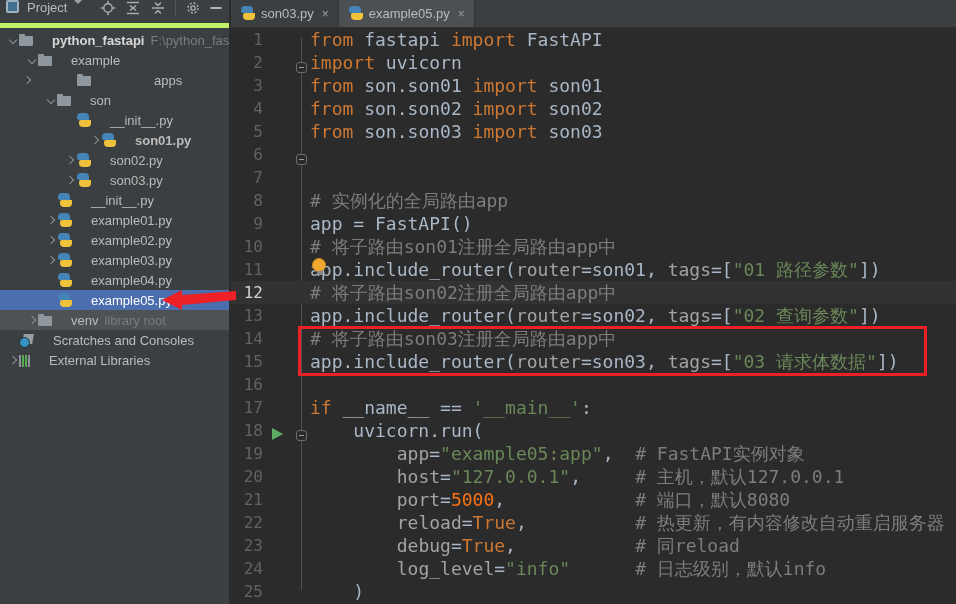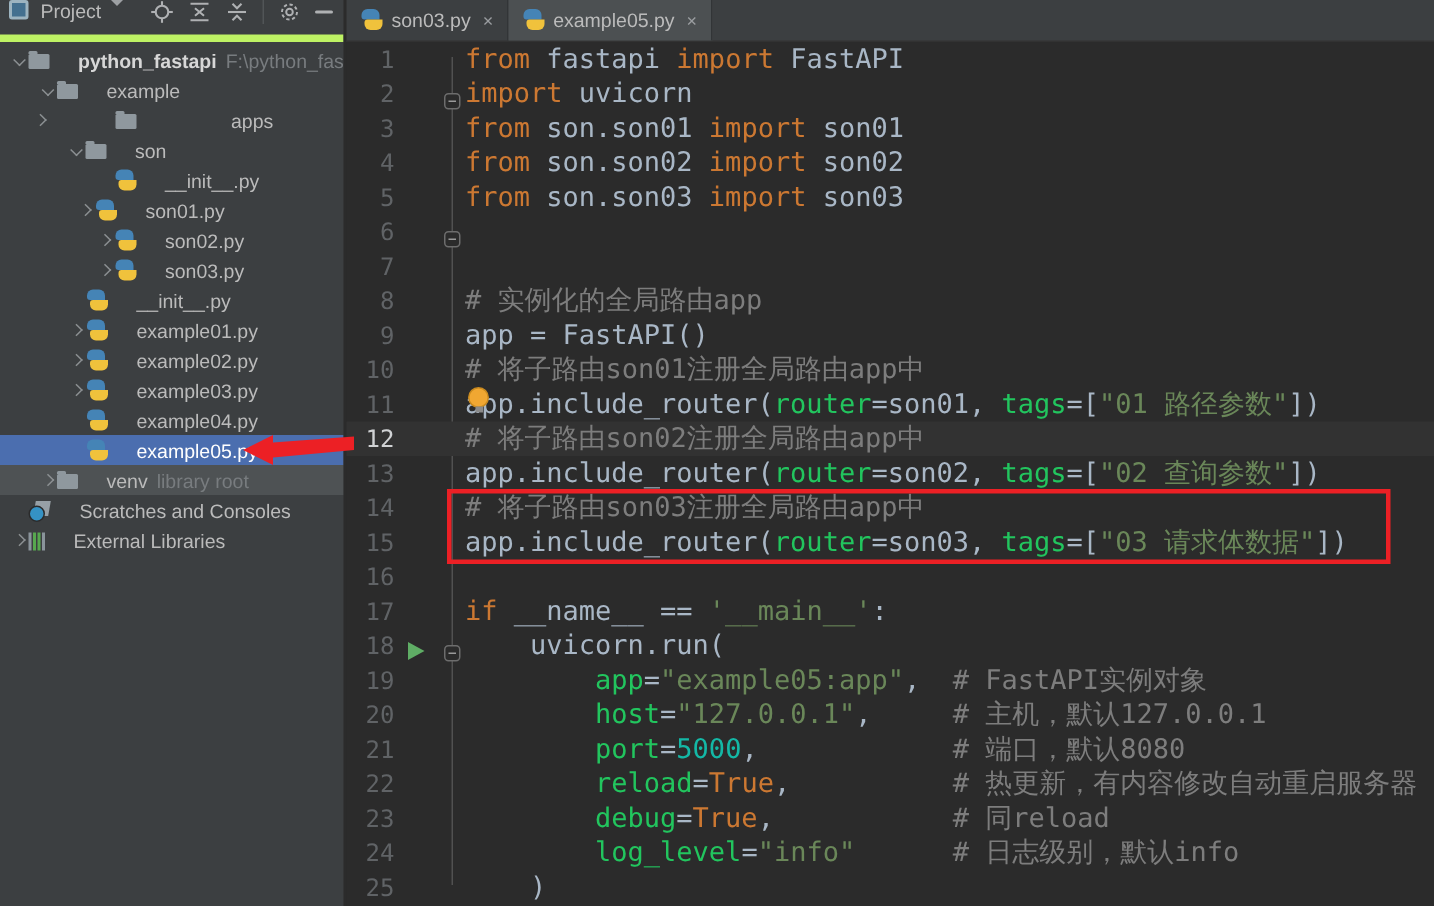--- a/index.html
+++ b/index.html
@@ -53,23 +53,23 @@
   .tab .close{color:#9a9da0;font-size:12px;margin-left:2px}
 
   .code{position:absolute;top:28px;left:0;right:0;bottom:0;font-family:"DejaVu Sans Mono","Liberation Mono",monospace;font-size:18px;line-height:23px}
   .cline{position:relative;height:23px;white-space:pre}
   .cline.caret{background:#323232}
   .ln{position:absolute;left:0;top:0;width:32px;text-align:right;color:#606366;font-size:16px;line-height:23px}
   .cline.caret .ln{color:#d0d2d4}
   .ltxt{position:absolute;left:79px;top:0;white-space:pre}
   .tk-kw{color:#cc7832}
   .tk-pl{color:#a9b7c6}
-  .tk-pr{color:#22c55e}
+  .tk-pr{color:#a3a3a3}
   .tk-s{color:#6a8759}
-  .tk-n{color:#14b8a6}
+  .tk-n{color:#f97316}
   .tk-c{color:#7d7d7d}
 
   
   .foldline{position:absolute;left:70px;top:10px;width:1px;height:552px;background:#515151}
   .foldmark{position:absolute;left:65px;width:11px;height:11px;border:1px solid #6d6d6d;border-radius:3px;background:#2b2b2b}
   .foldmark::after{content:"";position:absolute;left:2px;top:4px;width:5px;height:1px;background:#9a9a9a}
   .runarrow{position:absolute;left:41px;width:0;height:0;border-left:11px solid #5fad65;border-top:6px solid transparent;border-bottom:6px solid transparent}
   .bulb{position:absolute;left:81px;width:14px;height:14px;border-radius:50%;background:#f0a732;border:1px solid #c98a1f}
   .bulb::after{content:"";position:absolute;left:4px;bottom:-4px;width:5px;height:4px;background:#8a8a8a}
 
@@ -156,21 +156,21 @@
           <span class="chev down"></span>
         </span>
         <span class="folder"></span>
         <span class="lab">son</span>
       </div>
       <div class="row" style="padding-left: 63px;">
         <span class="chevbox"></span>
         <span class="pyico"></span>
         <span class="lab">__init__.py</span>
       </div>
-      <div class="row" style="padding-left: 50px;">
+      <div class="row" style="padding-left: 88px; font-weight: bold;">
         <span class="chevbox">
           <span class="chev right"></span>
         </span>
         <span class="pyico"></span>
         <span class="lab">son01.py</span>
       </div>
       <div class="row" style="padding-left: 63px;">
         <span class="chevbox">
           <span class="chev right"></span>
         </span>

